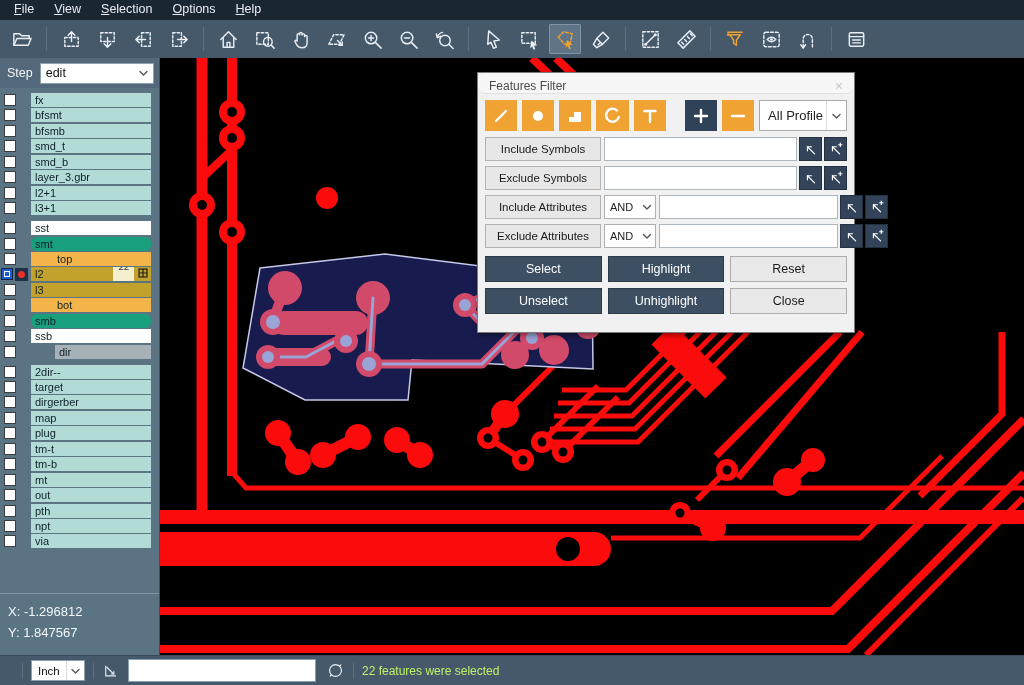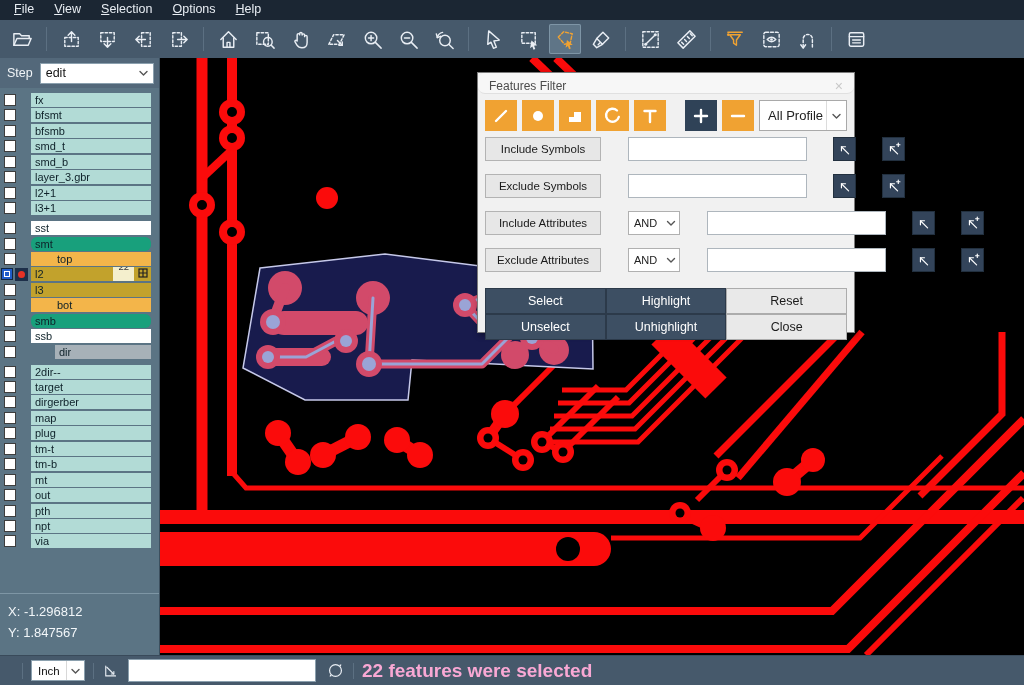--- a/index.html
+++ b/index.html
@@ -61,39 +61,39 @@
   .dtitle { height:21px; background:#f7f7f7; border-bottom:1px solid #e0e0e0; display:flex; align-items:flex-end; padding:0 8px 0 11px;border-radius:7px; }
   .dtitle-text { font-size:12px; color:#4c4c4c; }
   .dclose { margin-left:auto; color:#c8c8c8; font-size:14px; line-height:14px; padding:0 3px; }
   .dtools { display:flex; padding:6px 7px 6px 7px; }
   .dtool { width:33px; height:31px; border:none; display:flex; align-items:center; justify-content:center; margin-right:5px; }
   .dtool.orange { background:#f0a232; }
   .dtool.dark   { background:#2f4257; margin-left:14px; }
   .dtool svg path, .dtool svg circle { stroke:#fff; fill:none; stroke-width:2.4; stroke-linecap:round; stroke-linejoin:round; }
   .profile-combo { margin-left:auto; width:90px; height:31px; background:#fff; border:1px solid #a9a9a9; display:flex; align-items:center; font-size:13px; color:#222; padding-left:8px; }
   .profile-combo .chev { margin-left:auto; border-left:1px solid #dcdcdc; height:100%; display:flex; align-items:center; padding:0 4px; }
-  .frow { display:flex; align-items:center; margin:0 7px 13px 7px; height:24px;gap:24px; }
+  .frow { display:flex; align-items:center; margin:0 7px 5px 7px; height:24px; }
   .flabel { width:116px; height:24px; background:#e7e7e7; border:1px solid #b3b3b3; font-size:11.5px; color:#1a1a1a; display:flex; align-items:center; justify-content:center; flex:none; }
   .fand { width:52px; height:24px; background:#fff; border:1px solid #b0b0b0; margin-left:3px; display:flex; align-items:center; font-size:11px; color:#222; padding-left:5px; flex:none; }
   .fand .chev { margin-left:auto; padding-right:3px; }
   .finput { flex:1; height:24px; background:#fff; border:1px solid #aeb6bd; margin-left:3px; }
   .farrow { width:23px; height:24px; background:#33445a; border:1px solid #22303f; margin-left:2px; display:flex; align-items:center; justify-content:center; flex:none; }
   .farrow svg path { stroke:#fff; fill:none; stroke-width:1.7; stroke-linecap:round; stroke-linejoin:round; }
-  .dactions { display:grid; grid-template-columns:1fr 1fr 1fr; padding:3px 7px 0 7px; }
+  .dactions { display:grid; grid-template-columns:1fr 1fr 1fr; gap:6px; padding:3px 7px 0 7px; }
   .abtn { height:26px; font-size:12.5px; display:flex; align-items:center; justify-content:center; }
   .abtn.dark  { background:#3d4f63; color:#fff; border:1px solid #2c3a4a; }
   .abtn.light { background:#e9e9e9; color:#1b1b1b; border:1px solid #acacac; }
 
   
   .statusbar { height:30px; background:#46596b; border-top:1px solid #394a5a; display:flex; align-items:center; padding-left:14px; }
   .ssep { width:1px; height:16px; background:#5c7082; margin:0 8px; }
   .unit-combo { width:54px; height:21px; background:#fff; border:1px solid #8ba0ae; display:flex; align-items:center; font-size:11.5px; color:#111; padding-left:6px; }
   .unit-combo .chev { margin-left:auto; border-left:1px solid #d8d8d8; height:100%; display:flex; align-items:center; padding:0 3px; }
   .sinput { width:188px; height:23px; background:#fff; border:1px solid #8ba0ae; margin-left:8px; }
-  .smsg { color:#f9a8d4; font-size:19px;font-weight:bold; }
+  .smsg { color:#bef264; font-size:12px; }
   .chev svg path { stroke:#555; fill:none; stroke-width:1.4; stroke-linecap:round; stroke-linejoin:round; }
 </style>
 </head>
 <body>
 
 <div class="menubar" id="menubar">
     <span class="menu-item">File</span>
     <span class="menu-item">View</span>
     <span class="menu-item">Selection</span>
     <span class="menu-item">Options</span>

